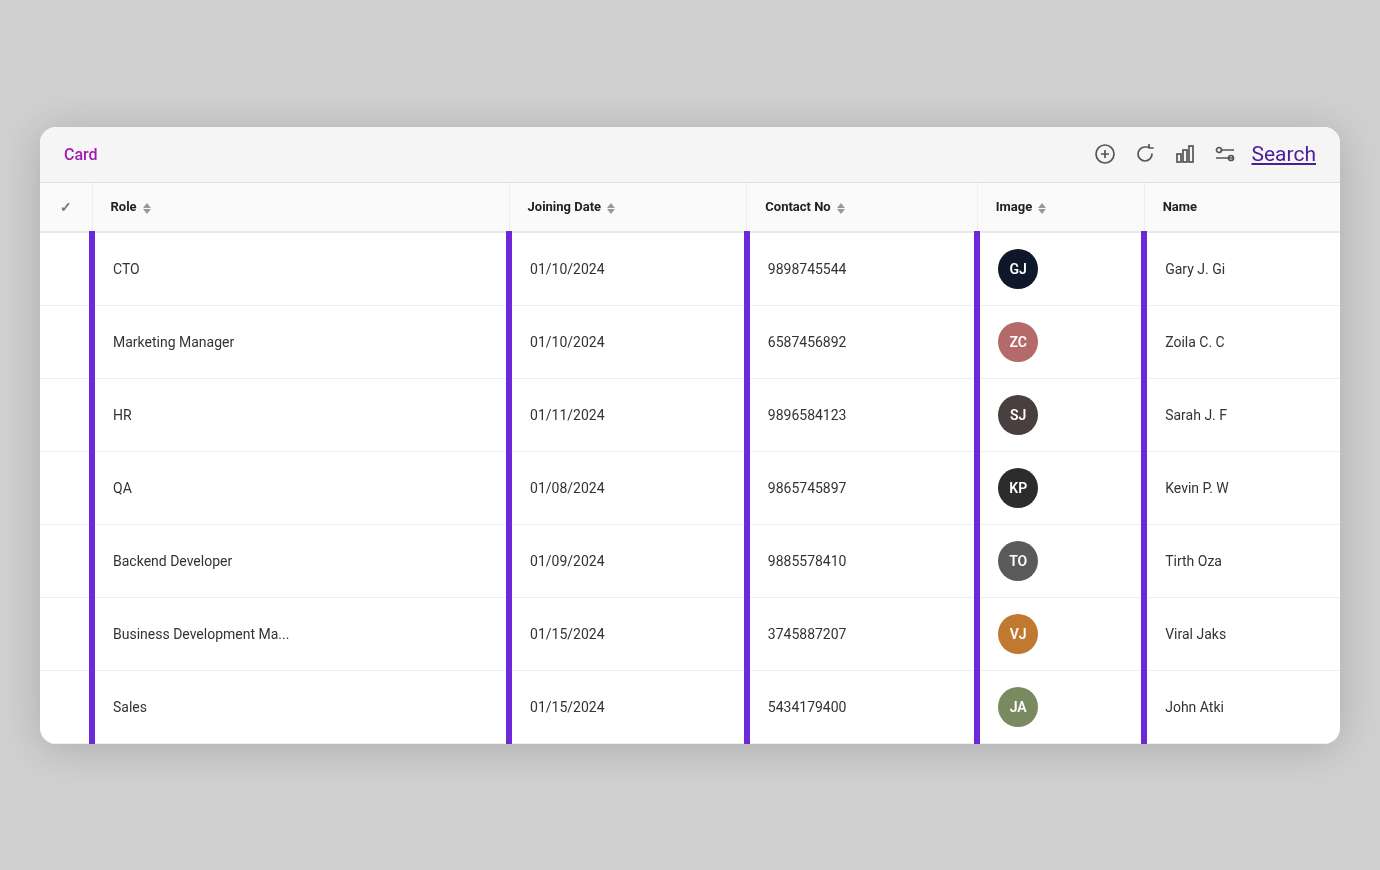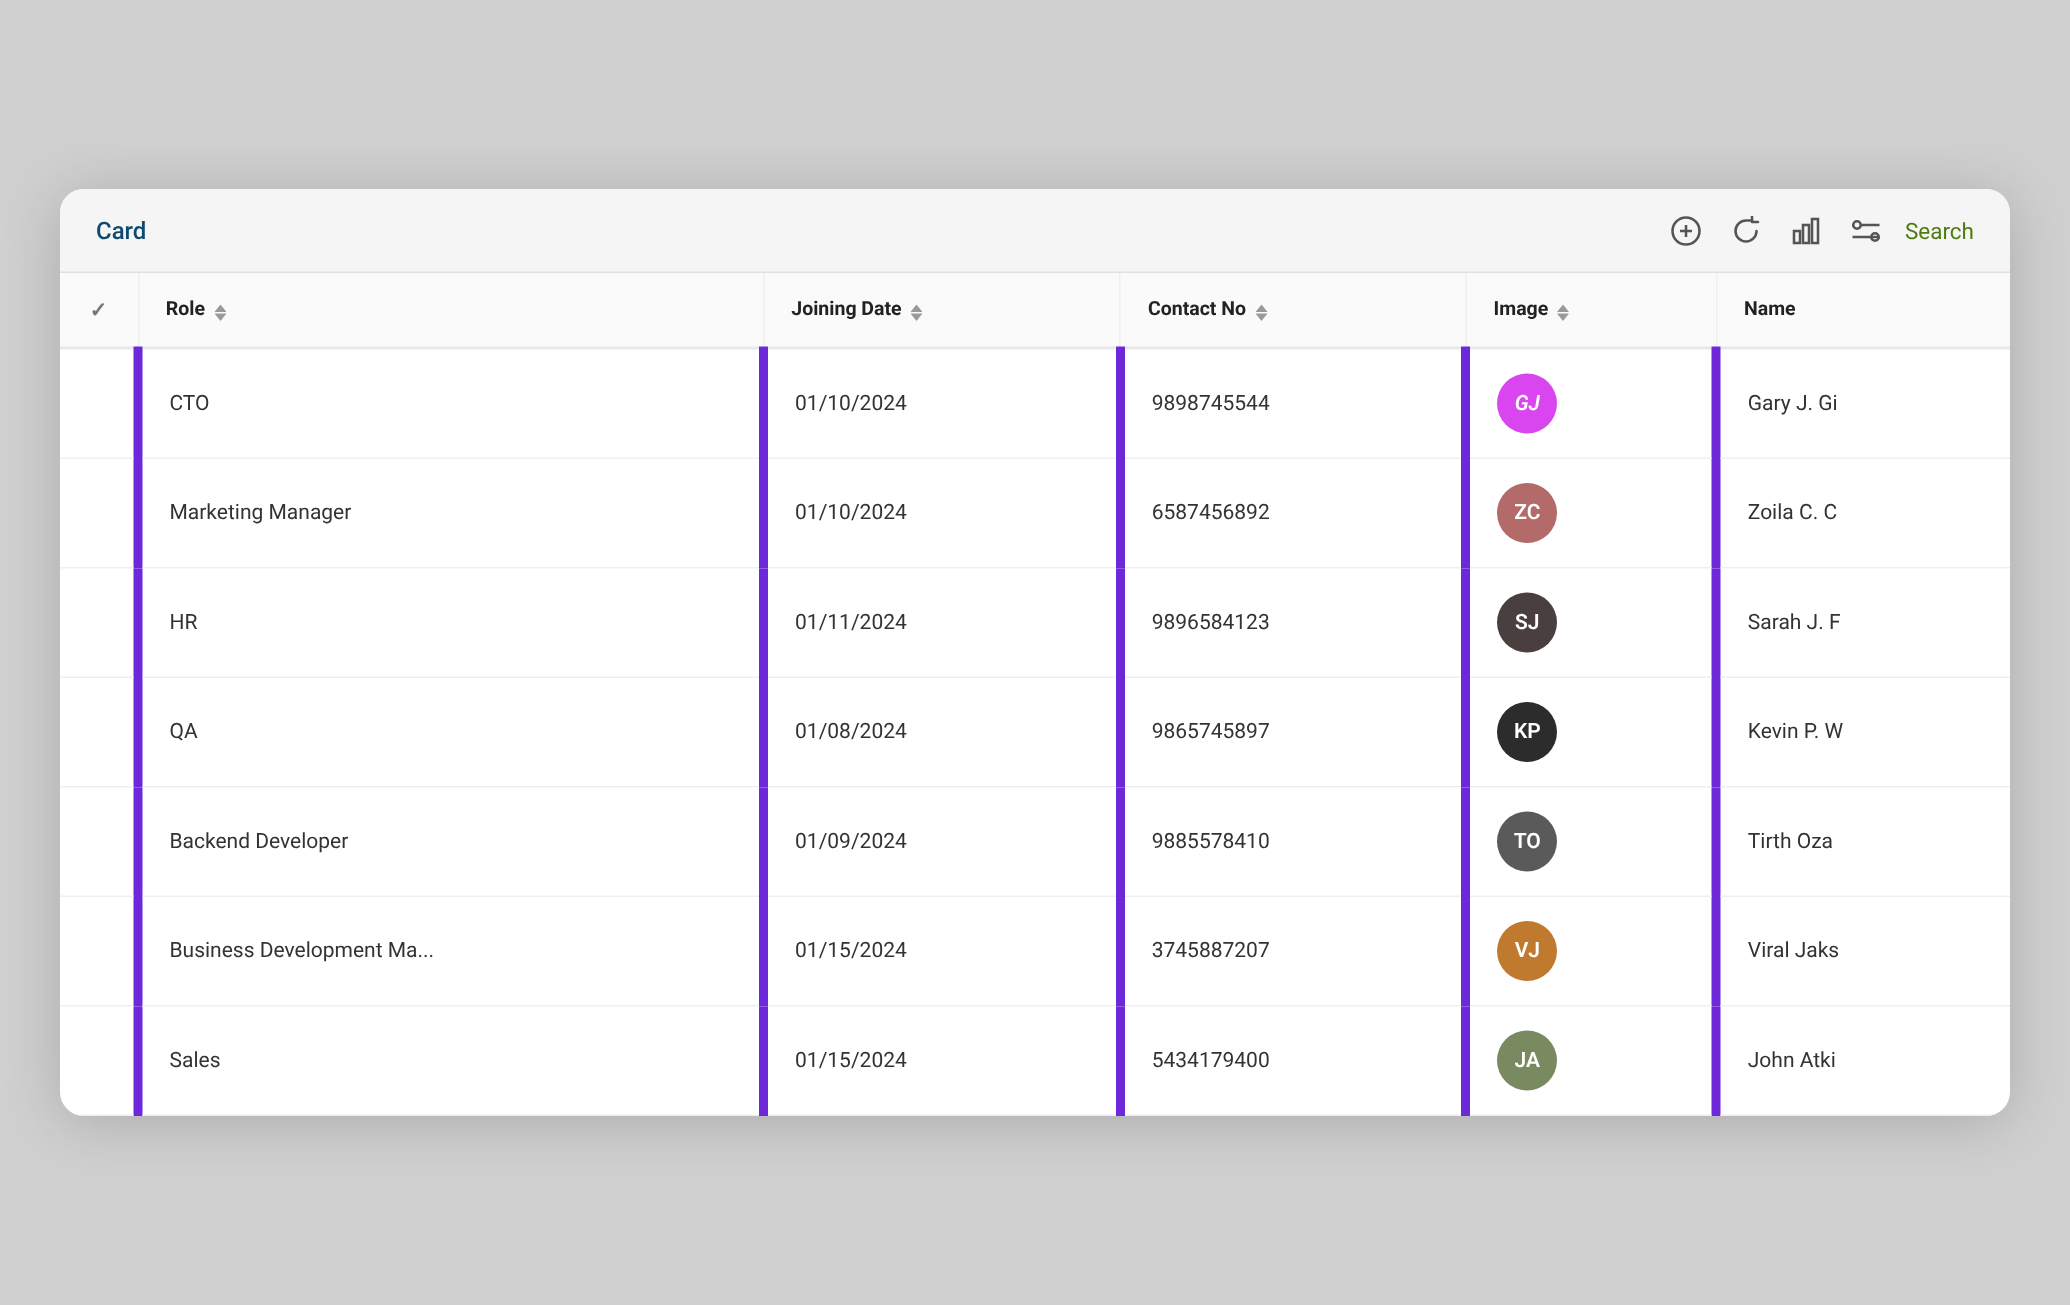--- a/index.html
+++ b/index.html
@@ -31,44 +31,45 @@
       height: 56px;
       display: flex;
       align-items: center;
       justify-content: space-between;
       border-bottom: 1px solid #e0e0e0;
     }
 
     .toolbar-title {
       font-size: 16px;
       font-weight: 500;
-      color: #0c4a6e;
+      color: #a21caf;
     }
 
     .toolbar-actions {
       display: flex;
       align-items: center;
       gap: 12px;
     }
 
     .toolbar-icon {
       width: 28px;
       height: 28px;
       display: flex;
       align-items: center;
       justify-content: center;
       color: #555;
       cursor: pointer;
       font-size: 18px;
     }
 
     .search-label {
-      font-size: 15px;
-      color: #4d7c0f;
+      font-size: 21px;
+      color: #4c1d95;
       cursor: pointer;
+      text-decoration: underline;
     }
 
     .table-container {
       overflow-x: auto;
     }
 
     table {
       width: 100%;
       border-collapse: collapse;
     }
@@ -258,21 +259,21 @@
         </tr>
       </thead>
       <tbody id="table-body">
 
       <tr>
             <td class="check-cell"></td>
             <td class="truncated">CTO</td>
             <td>01/10/2024</td>
             <td>9898745544</td>
             <td>
-              <div class="avatar-circle" style="background: #d946ef; font-style: italic;">GJ</div>
+              <div class="avatar-circle" style="background: #0f172a;">GJ</div>
             </td>
             <td>Gary J. Gi</td>
           </tr>
           <tr>
             <td class="check-cell"></td>
             <td class="truncated">Marketing Manager</td>
             <td>01/10/2024</td>
             <td>6587456892</td>
             <td>
               <div class="avatar-circle" style="background: rgb(181, 106, 106);">ZC</div>

